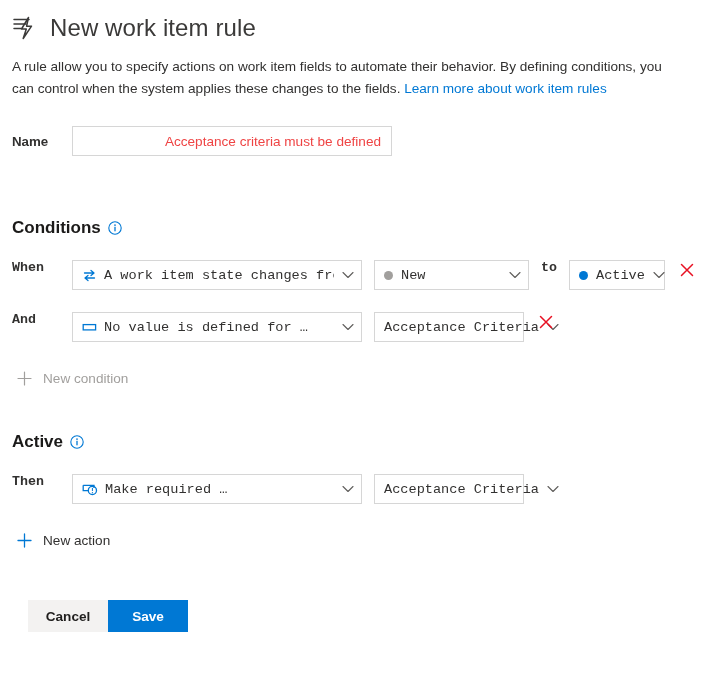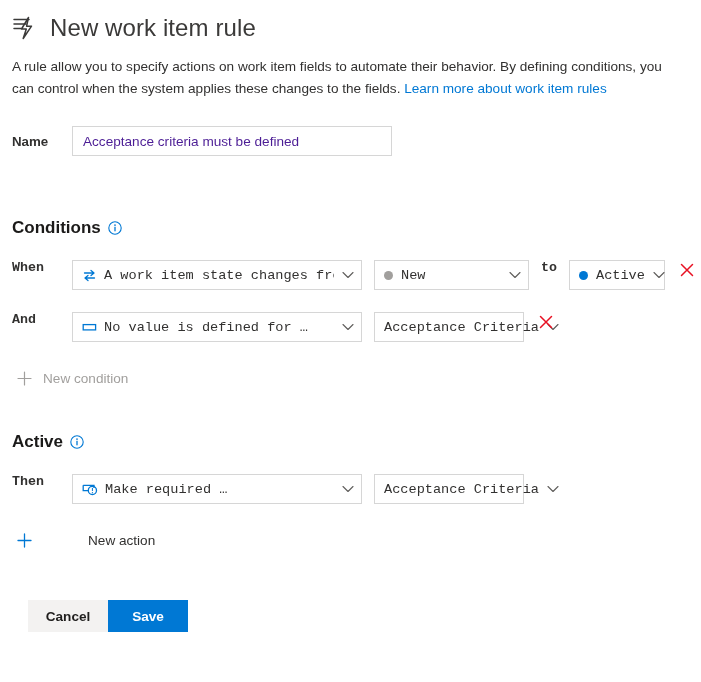--- a/index.html
+++ b/index.html
@@ -68,23 +68,24 @@
     flex: 0 0 auto;
   }
   .name-input {
     width: 320px;
     height: 30px;
     border: 1px solid #d6d6d6;
     background: #fff;
     padding: 0 10px;
     font-family: "Liberation Sans", sans-serif;
     font-size: 13.6px;
-    color: #4c1d95;
+    color: #ef4444;
     outline: none;
     border-radius: 0;
+    text-align: right;
   }
 
   
   .section-heading {
     display: flex;
     align-items: center;
     margin-left: 12px;
     font-weight: bold;
     font-size: 17px;
     color: #1b1a19;
@@ -190,21 +191,21 @@
   .add-link .plus {
     width: 16px;
     height: 16px;
     margin-right: 11px;
     display: inline-flex;
     align-items: center;
     justify-content: center;
     flex: 0 0 auto;
   }
   .add-link.disabled { color: #a19f9d; cursor: default; }
-  .add-link.enabled  { color: #323130; gap: 45px; }
+  .add-link.enabled  { color: #323130; }
 
   
   .footer {
     display: flex;
     margin-left: 12px;
   }
   .btn {
     height: 32px;
     min-width: 80px;
     border: none;

